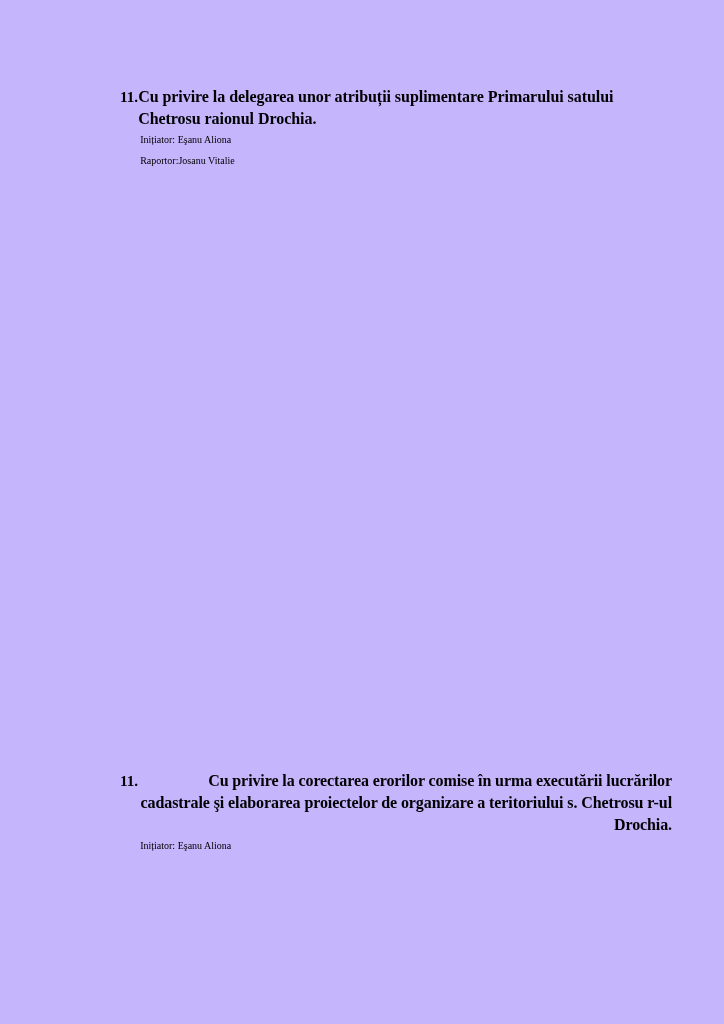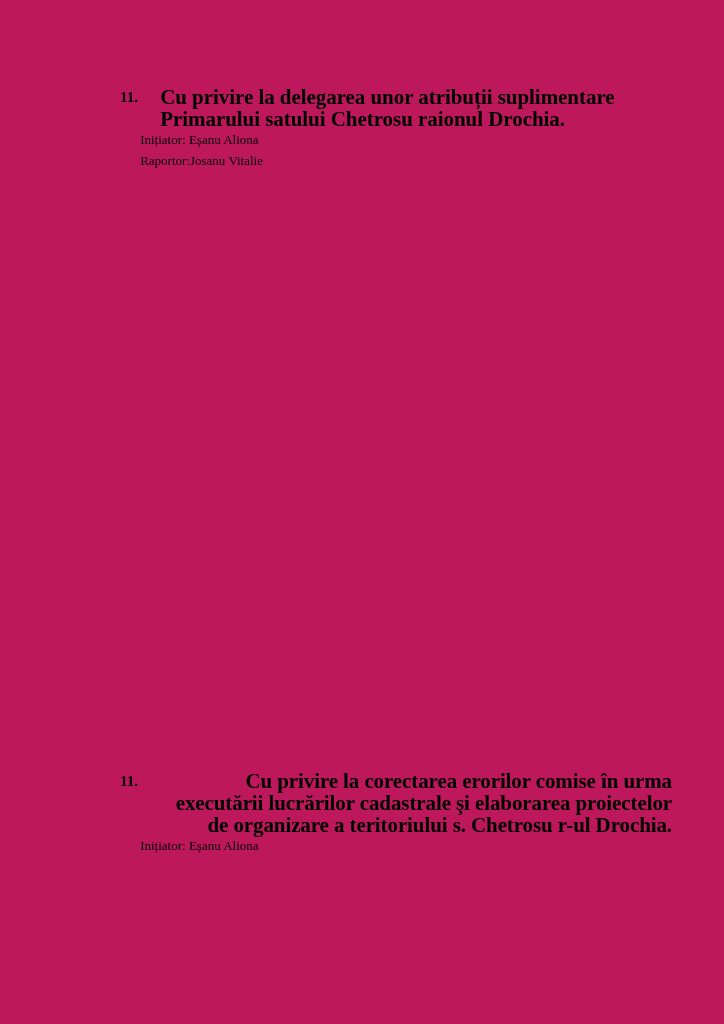--- a/index.html
+++ b/index.html
@@ -11,21 +11,21 @@
     width: 724px;
     height: 1024px;
     font-family: "Liberation Serif", "DejaVu Serif", serif;
     color: #000000;
     position: relative;
     overflow: hidden;
   }
   .page {
     width: 724px;
     height: 1024px;
-    background: #be185d;
+    background: #c4b5fd;
     position: relative;
     box-sizing: border-box;
     padding: 0;
   }
   .content {
     position: absolute;
     left: 120px;
     top: 86px;
     width: 552px;
   }
@@ -38,28 +38,27 @@
     font-size: 15.2px;
     line-height: 22px;
     white-space: nowrap;
     flex: 0 0 auto;
   }
   .item-body {
     flex: 1 1 auto;
   }
   .item-title {
     font-weight: bold;
-    font-size: 21px;
+    font-size: 16px;
     line-height: 22px;
     text-align: left;
     letter-spacing: -0.05px;
-    margin-left: 22px;
   }
   .meta-line {
-    font-size: 13px;
+    font-size: 10px;
     line-height: 20.5px;
     font-weight: normal;
     padding-left: 2px;
   }
   .spacer-block {
     height: 599px;
   }
   .item-2 .item-title {
     letter-spacing: -0.1px;
     text-align: right;

